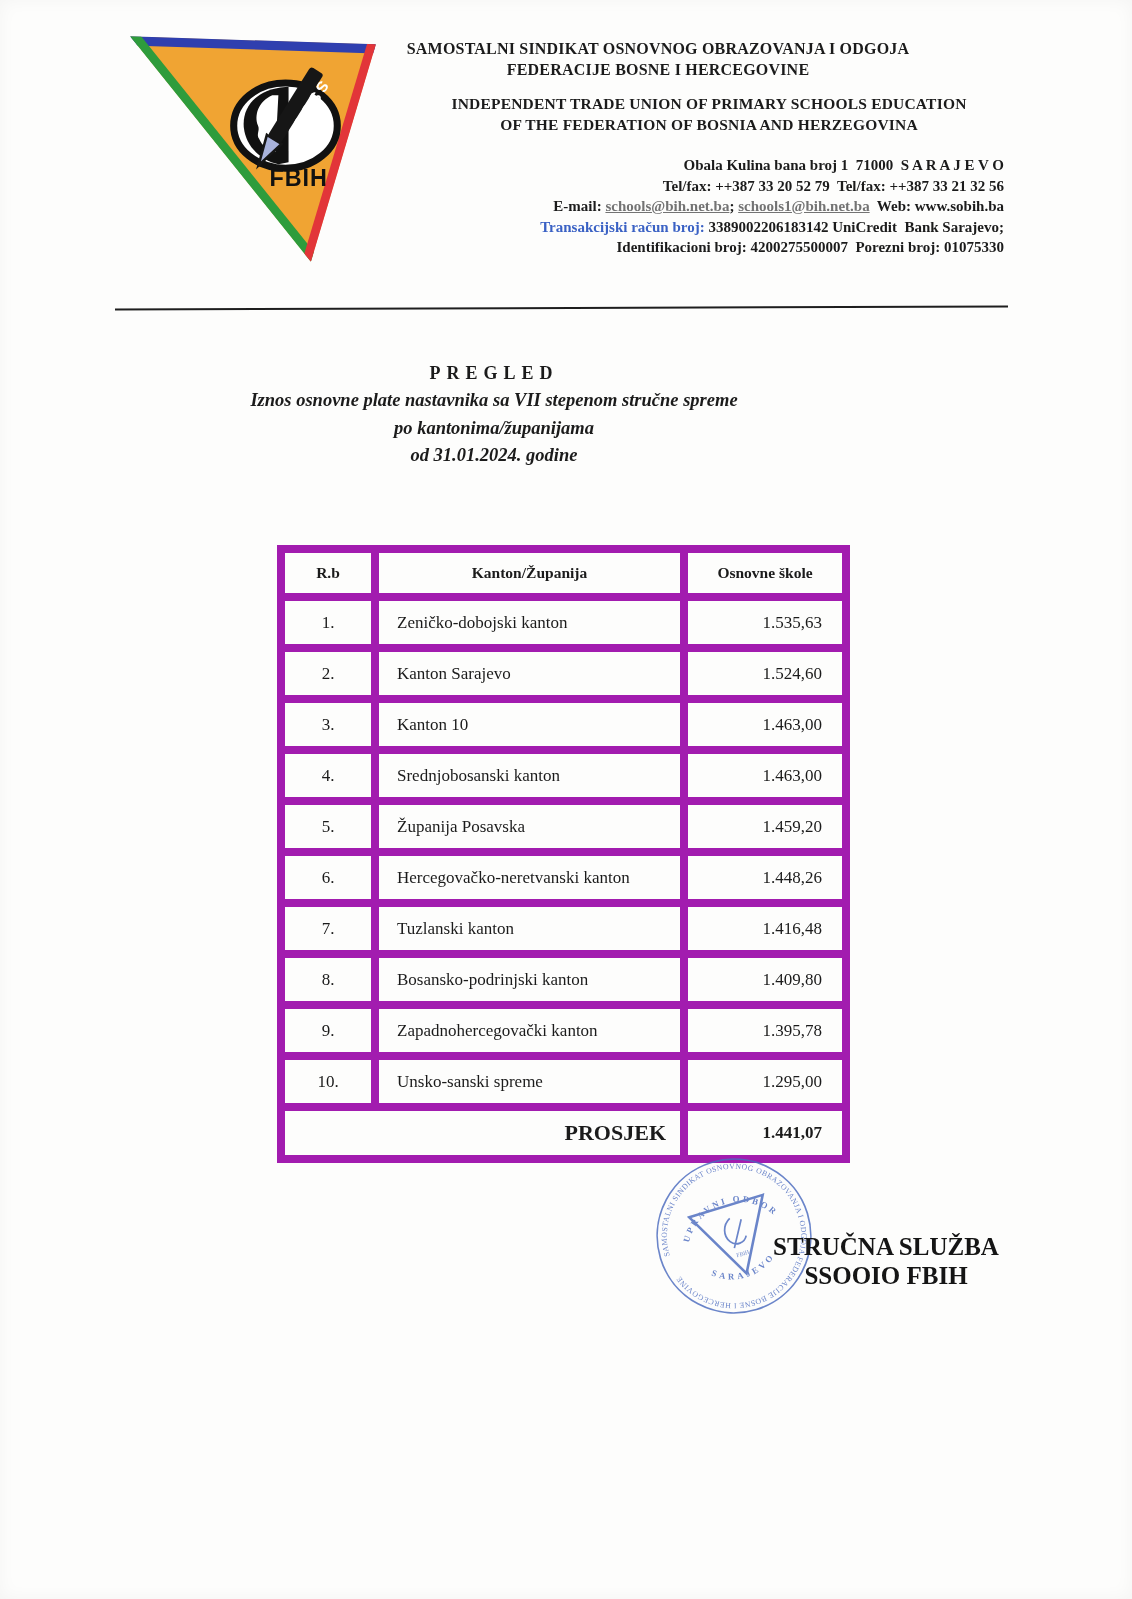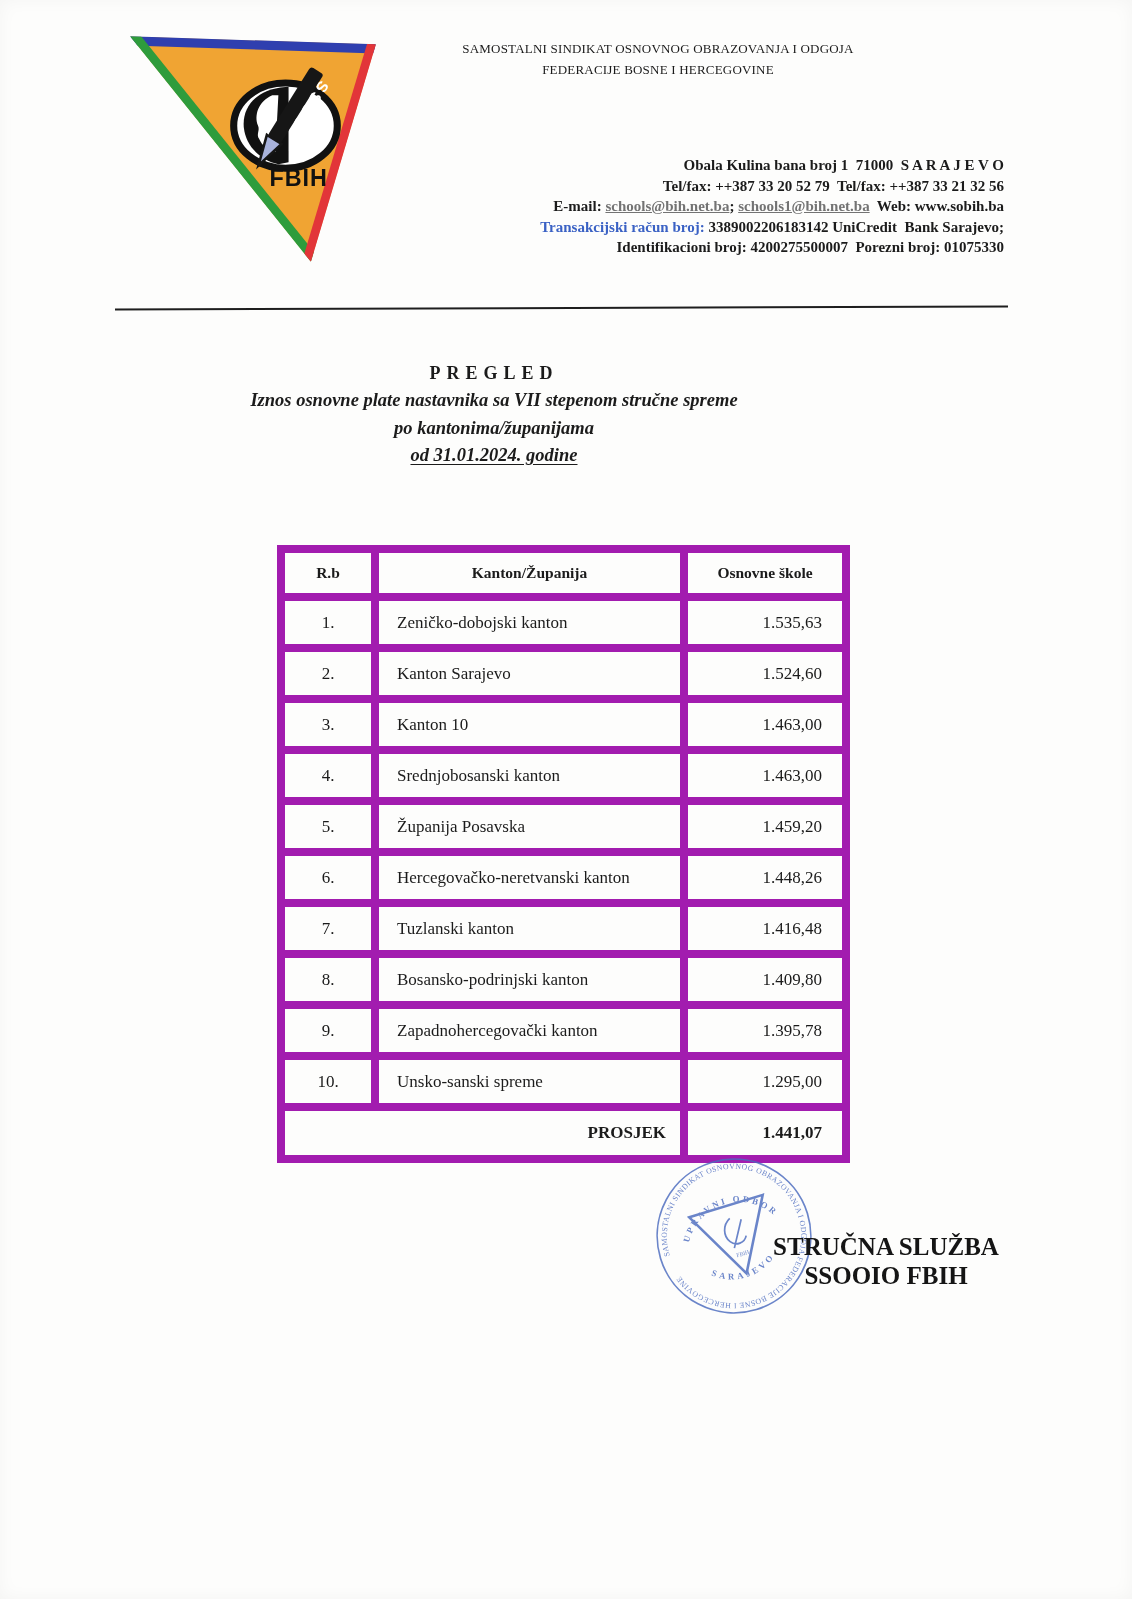--- a/index.html
+++ b/index.html
@@ -9,21 +9,21 @@
     margin:0 auto;
     background:#fdfdfc;
     color:#1b1b1b;
     font-family:"Liberation Serif","DejaVu Serif",serif;
     overflow:hidden;
     box-shadow:inset 0 0 18px rgba(0,0,0,0.04);
   }
   
   .org-bs{
     position:absolute;left:358px;top:38px;width:600px;
-    text-align:center;font-weight:normal;font-size:13px;line-height:21px;
+    text-align:center;font-weight:bold;font-size:16px;line-height:21px;
     letter-spacing:.2px;
   }
   .org-en{
     position:absolute;left:409px;top:93px;width:600px;
     text-align:center;font-weight:bold;font-size:15.5px;line-height:21px;
     letter-spacing:.2px;
   }
   .contact{
     position:absolute;left:404px;top:155px;width:600px;
     text-align:right;font-weight:bold;font-size:15px;line-height:20.5px;
@@ -38,42 +38,42 @@
   
   .title-block{
     position:absolute;left:164px;top:360px;width:660px;text-align:center;
   }
   .t-head{
     font-size:18px;font-weight:bold;letter-spacing:6px;line-height:27px;
   }
   .t-line{
     font-size:18.5px;font-weight:bold;font-style:italic;line-height:27.5px;
   }
-  .t-underline{text-decoration:underline;text-underline-offset:3px;}
+  .t-underline{text-underline-offset:3px;}
   
   table.salary{
     position:absolute;left:277px;top:545px;width:565px;
     border-collapse:collapse;table-layout:fixed;
   }
   table.salary col.c-rb{width:94px;}
   table.salary col.c-name{width:309px;}
   table.salary col.c-val{width:162px;}
   table.salary th,table.salary td{
     border:8px solid #a21caf;
     font-family:Liberation Serif, serif;
     overflow:hidden;
   }
   table.salary thead tr{height:48px;}
   table.salary tbody tr{height:51px;}
   table.salary tr.footer-row{height:52px;}
   table.salary th{font-size:15.5px;font-weight:bold;text-align:center;}
   td.rb{font-size:17px;text-align:center;}
   td.nm{font-size:17px;text-align:left;padding-left:18px;}
   td.vl{font-size:17px;text-align:right;padding-right:20px;}
-  td.prosjek{font-size:17px;font-weight:bold;text-align:right;padding-right:14px;}
+  td.prosjek{font-size:22px;font-weight:bold;text-align:right;padding-right:14px;}
   tr.footer-row td.vl{font-weight:bold;}
   
   .stamp{position:absolute;left:654px;top:1156px;width:160px;height:160px;opacity:.82;}
   .signature{
     position:absolute;left:768px;top:1232px;width:236px;z-index:2;
     text-align:center;font-weight:bold;font-size:25px;line-height:29px;
     color:#151515;
   }
   .logo{position:absolute;left:126px;top:32px;width:256px;height:234px;}
 </style>
@@ -104,20 +104,24 @@
       <polygon points="147,108 164,108 156,138" fill="#a9b3dc" stroke="#161616" stroke-width="2.5"></polygon>
       <circle cx="156" cy="136" r="2.6" fill="#161616"></circle>
       <text x="163" y="34" transform="rotate(90 163 34)" font-family="Liberation Sans, sans-serif" font-size="15" font-weight="bold" fill="#ffffff" letter-spacing="3">SSOO</text>
     </g>
     <text x="170" y="151" text-anchor="middle" font-family="Liberation Sans, sans-serif" font-size="23" font-weight="bold" fill="#111111" letter-spacing="1">FBIH</text>
   </svg>
 
   <div class="org-bs">
     <div>SAMOSTALNI SINDIKAT OSNOVNOG OBRAZOVANJA I ODGOJA</div>
     <div>FEDERACIJE BOSNE I HERCEGOVINE</div>
+  </div>
+  <div class="org-en">
+    <div>INDEPENDENT TRADE UNION OF PRIMARY SCHOOLS EDUCATION</div>
+    <div>OF THE FEDERATION OF BOSNIA AND HERZEGOVINA</div>
   </div>
 
   <div class="contact">
     <div class="c-line">Obala Kulina bana broj 1  71000  S A R A J E V O</div>
     <div class="c-line">Tel/fax: ++387 33 20 52 79  Tel/fax: ++387 33 21 32 56</div>
     <div class="c-line"><span>E-mail: </span><a class="mail">schools@bih.net.ba</a><span>; </span><a class="mail">schools1@bih.net.ba</a><span>  Web: www.sobih.ba</span></div>
     <div class="c-line"><span class="blue-label">Transakcijski račun broj: </span><span>3389002206183142 UniCredit  Bank Sarajevo;</span></div>
     <div class="c-line">Identifikacioni broj: 4200275500007  Porezni broj: 01075330</div>
   </div>
 

